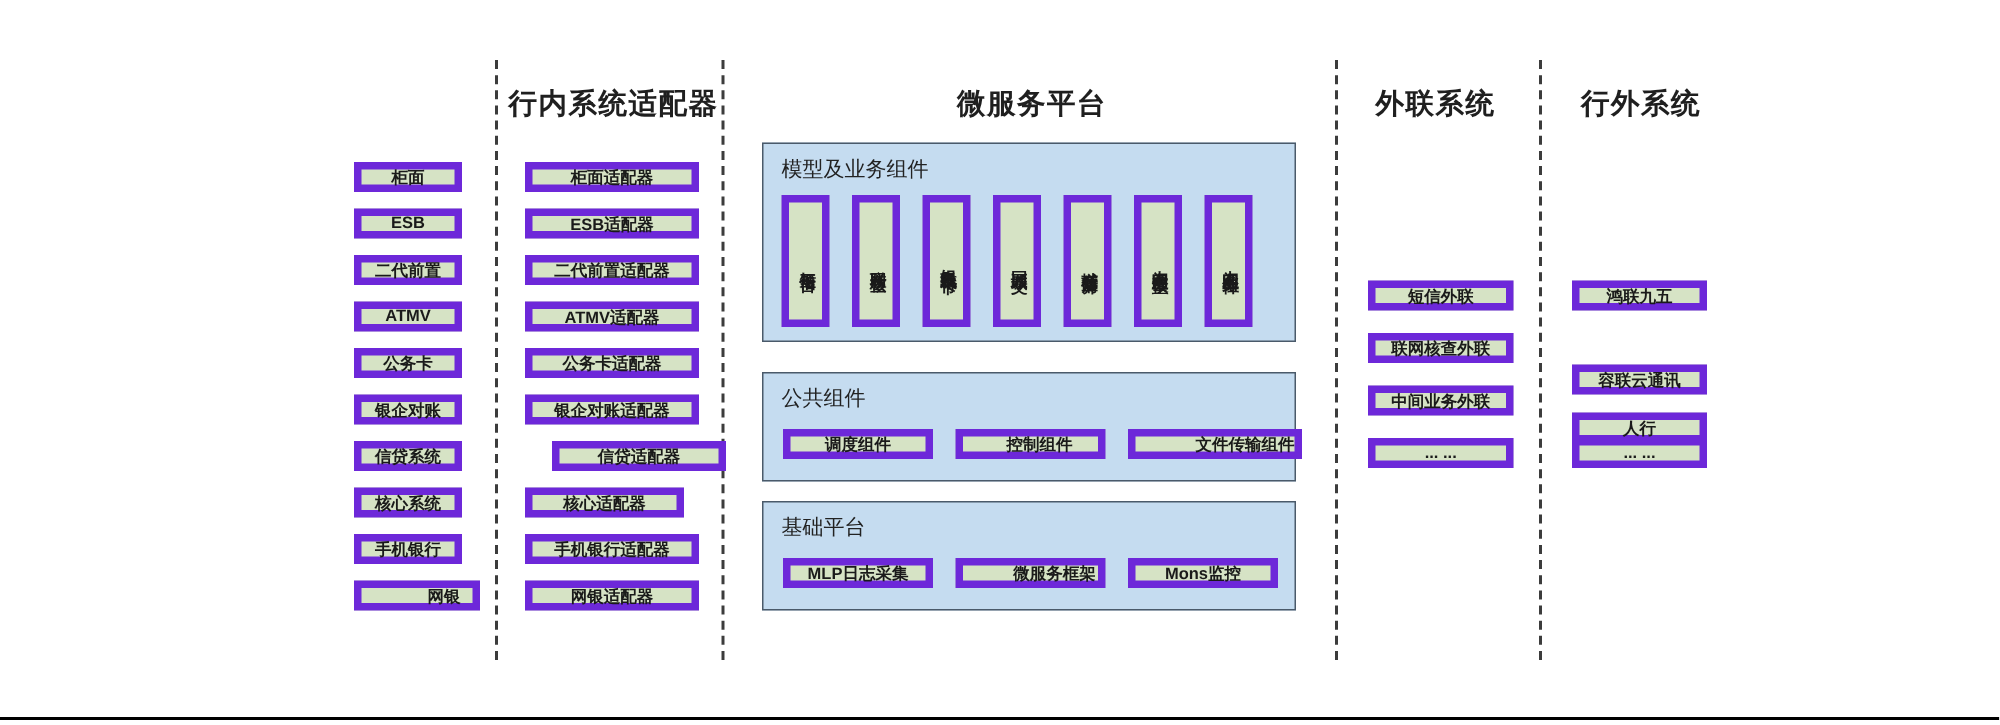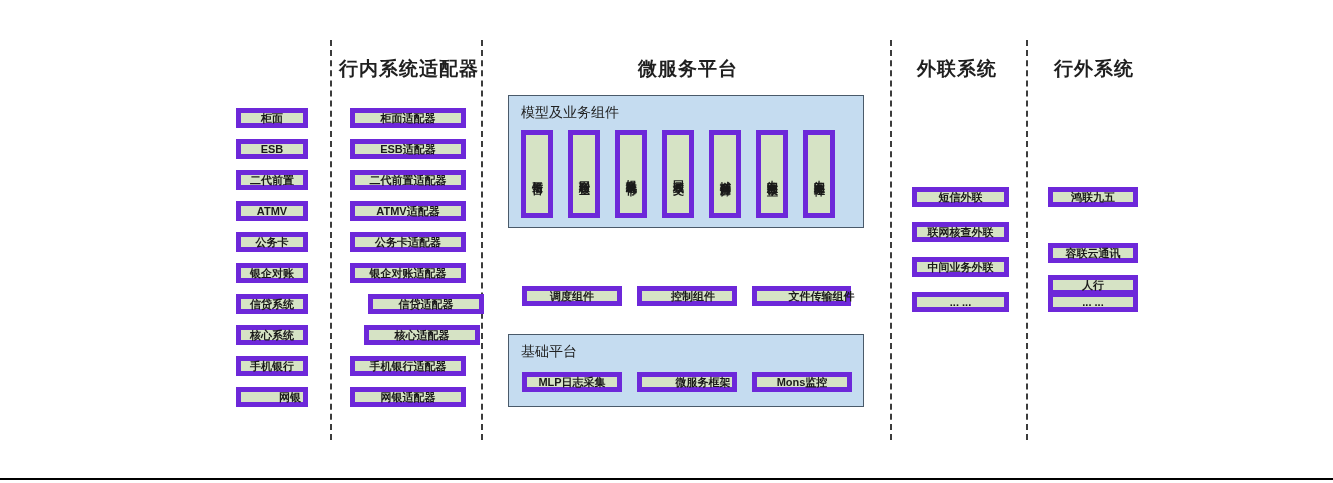--- a/index.html
+++ b/index.html
@@ -107,30 +107,30 @@
     <div class="separator" style="left: 1026px;"></div>
     <div class="gbox" style="left: 236px; top: 108px; width: 72px; height: 20px;">柜面</div>
     <div class="gbox" style="left: 236px; top: 139px; width: 72px; height: 20px;">ESB</div>
     <div class="gbox" style="left: 236px; top: 170px; width: 72px; height: 20px;">二代前置</div>
     <div class="gbox" style="left: 236px; top: 201px; width: 72px; height: 20px;">ATMV</div>
     <div class="gbox" style="left: 236px; top: 232px; width: 72px; height: 20px;">公务卡</div>
     <div class="gbox" style="left: 236px; top: 263px; width: 72px; height: 20px;">银企对账</div>
     <div class="gbox" style="left: 236px; top: 294px; width: 72px; height: 20px;">信贷系统</div>
     <div class="gbox" style="left: 236px; top: 325px; width: 72px; height: 20px;">核心系统</div>
     <div class="gbox" style="left: 236px; top: 356px; width: 72px; height: 20px;">手机银行</div>
-    <div class="gbox" style="left: 236px; top: 387px; width: 72px; height: 20px; padding-left: 36px;">网银</div>
+    <div class="gbox" style="left: 236px; top: 387px; width: 84px; height: 20px; padding-left: 36px;">网银</div>
     <div class="col-header" style="left: 334px; top: 56px; width: 150px;">行内系统适配器</div>
     <div class="gbox" style="left: 350px; top: 108px; width: 116px; height: 20px;">柜面适配器</div>
     <div class="gbox" style="left: 350px; top: 139px; width: 116px; height: 20px;">ESB适配器</div>
     <div class="gbox" style="left: 350px; top: 170px; width: 116px; height: 20px;">二代前置适配器</div>
     <div class="gbox" style="left: 350px; top: 201px; width: 116px; height: 20px;">ATMV适配器</div>
     <div class="gbox" style="left: 350px; top: 232px; width: 116px; height: 20px;">公务卡适配器</div>
     <div class="gbox" style="left: 350px; top: 263px; width: 116px; height: 20px;">银企对账适配器</div>
     <div class="gbox" style="left: 368px; top: 294px; width: 116px; height: 20px;">信贷适配器</div>
-    <div class="gbox" style="left: 364px; top: 325px; width: 116px; height: 20px; text-align: center;">核心适配器</div>
+    <div class="gbox" style="left: 350px; top: 325px; width: 106px; height: 20px; text-align: center;">核心适配器</div>
     <div class="gbox" style="left: 350px; top: 356px; width: 116px; height: 20px;">手机银行适配器</div>
     <div class="gbox" style="left: 350px; top: 387px; width: 116px; height: 20px;">网银适配器</div>
     <div class="col-header" style="left: 897px; top: 56px; width: 120px;">外联系统</div>
     <div class="gbox" style="left: 912px; top: 187px; width: 97px; height: 20px;">短信外联</div>
     <div class="gbox" style="left: 912px; top: 222px; width: 97px; height: 20px;">联网核查外联</div>
     <div class="gbox" style="left: 912px; top: 257px; width: 97px; height: 20px;">中间业务外联</div>
     <div class="gbox" style="left: 912px; top: 292px; width: 97px; height: 20px;">... ...</div>
     <div class="col-header" style="left: 1034px; top: 56px; width: 120px;">行外系统</div>
     <div class="gbox" style="left: 1048px; top: 187px; width: 90px; height: 20px;">鸿联九五</div>
     <div class="gbox" style="left: 1048px; top: 222px; width: 90px; height: 20px; margin-top: 21px;">容联云通讯</div>
@@ -140,23 +140,26 @@
     <div class="panel" style="left: 508px; top: 95px; width: 356px; height: 133px;">
       <div class="panel-title">模型及业务组件</div>
     </div>
     <div class="gbox vert" style="left: 521px; top: 130px; width: 32px; height: 88px;">短信平台</div>
     <div class="gbox vert" style="left: 568px; top: 130px; width: 32px; height: 88px;">联网核查</div>
     <div class="gbox vert" style="left: 615px; top: 130px; width: 32px; height: 88px;">银联及银行卡</div>
     <div class="gbox vert" style="left: 662px; top: 130px; width: 32px; height: 88px;">同城票交</div>
     <div class="gbox vert" style="left: 709px; top: 130px; width: 32px; height: 88px;">城商行清算</div>
     <div class="gbox vert" style="left: 756px; top: 130px; width: 32px; height: 88px;">中间业务模型</div>
     <div class="gbox vert" style="left: 803px; top: 130px; width: 32px; height: 88px;">中间业务组件</div>
+    <div class="panel" style="left: 508px; top: 248px; width: 356px; height: 73px;">
+      <div class="panel-title">公共组件</div>
+    </div>
     <div class="gbox" style="left: 522px; top: 286px; width: 100px; height: 20px;">调度组件</div>
     <div class="gbox" style="left: 637px; top: 286px; width: 100px; height: 20px; padding-left: 12px;">控制组件</div>
-    <div class="gbox" style="left: 752px; top: 286px; width: 99px; height: 20px; padding-left: 40px;">文件传输组件</div>
+    <div class="gbox" style="left: 752px; top: 286px; width: 116px; height: 20px; padding-left: 40px;">文件传输组件</div>
     <div class="panel" style="left: 508px; top: 334px; width: 356px; height: 73px;">
       <div class="panel-title">基础平台</div>
     </div>
     <div class="gbox" style="left: 522px; top: 372px; width: 100px; height: 20px;">MLP日志采集</div>
     <div class="gbox" style="left: 637px; top: 372px; width: 100px; height: 20px; padding-left: 32px;">微服务框架</div>
     <div class="gbox" style="left: 752px; top: 372px; width: 100px; height: 20px;">Mons监控</div>
     <div class="bottom-rule"></div>
   </div>
 
 </body></html>

